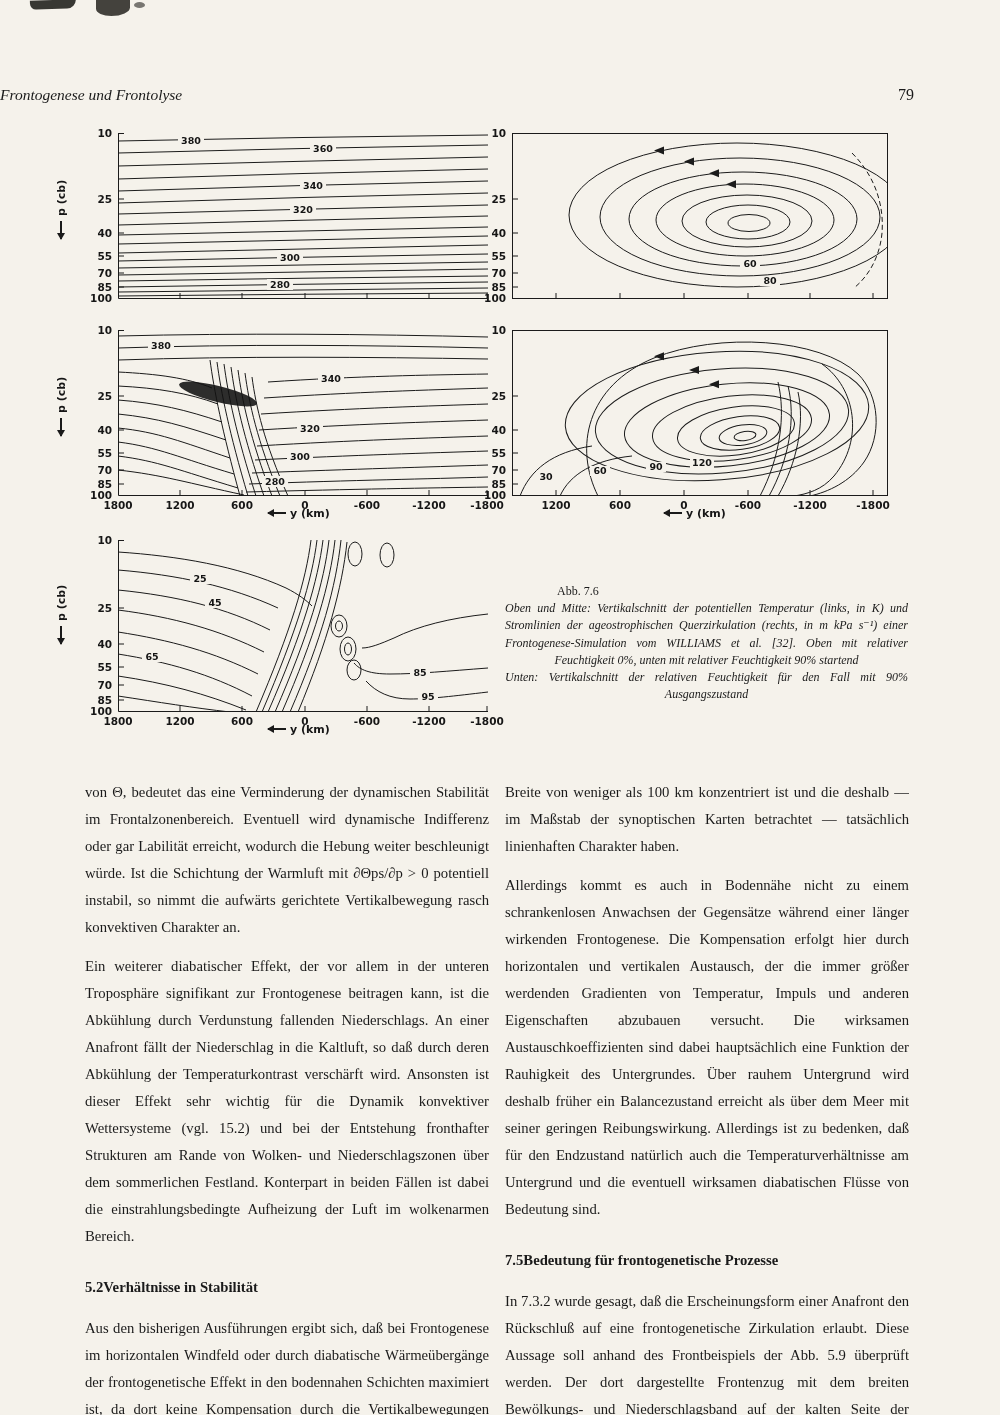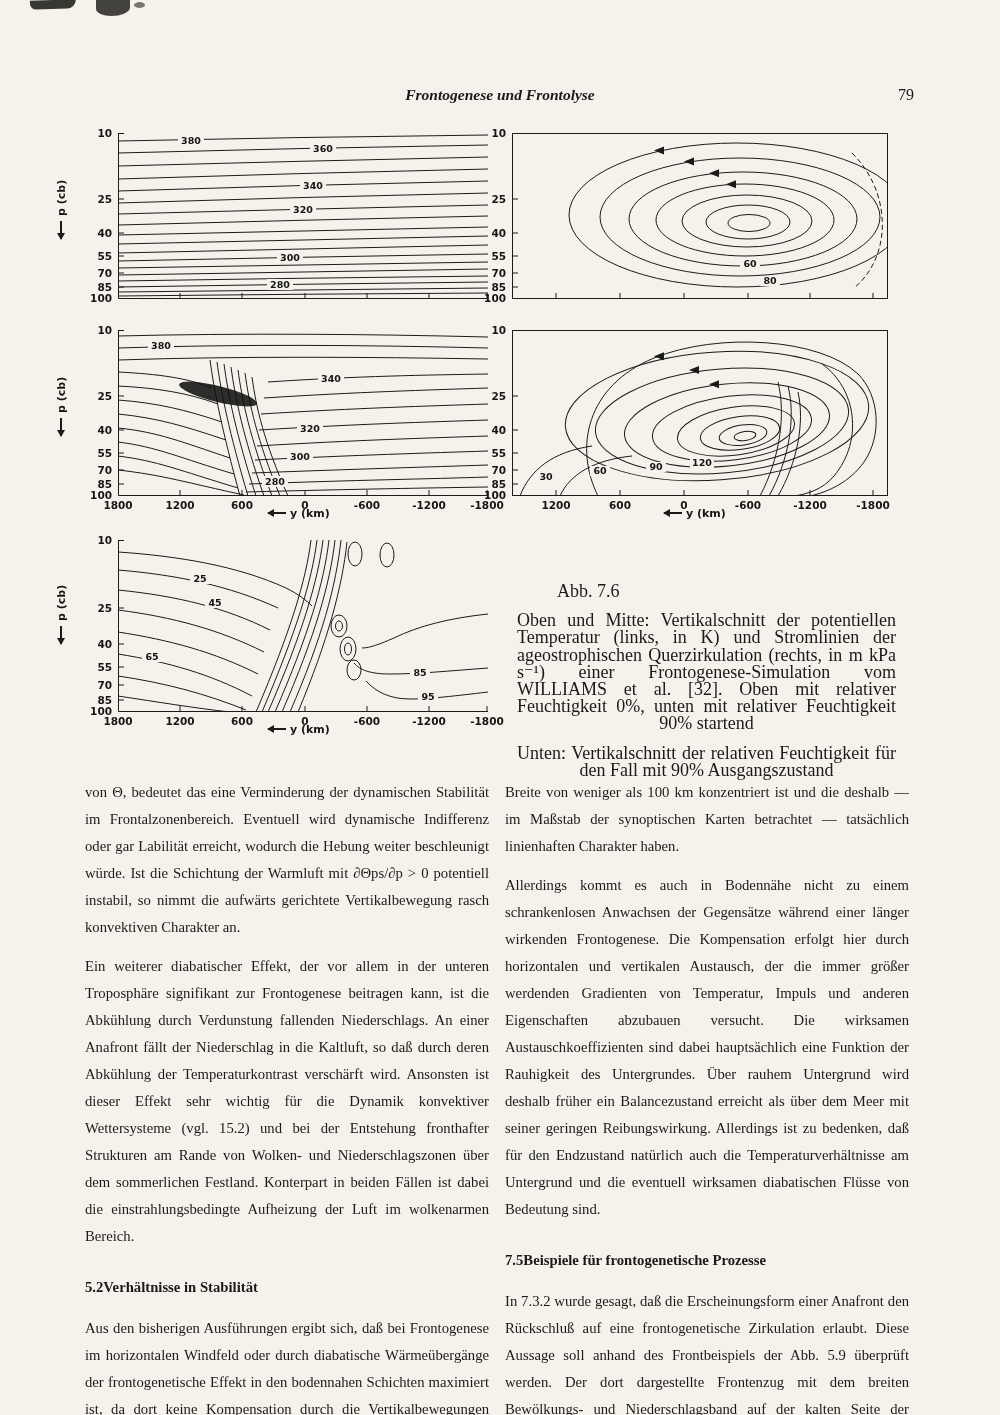--- a/index.html
+++ b/index.html
@@ -9,38 +9,38 @@
     font-family:"Liberation Serif","DejaVu Serif",serif;
     color:#1a1a1a;overflow:hidden;
   }
   
   .smudge{position:absolute;background:#24231f;}
   .smudge.s1{left:30px;top:0;width:46px;height:9px;border-radius:0 0 9px 6px;transform:rotate(-2deg);opacity:.9;}
   .smudge.s2{left:96px;top:0;width:34px;height:16px;border-radius:0 0 55% 45%;opacity:.85;}
   .smudge.s3{left:134px;top:2px;width:11px;height:6px;border-radius:50%;opacity:.6;}
   
   .runhead{position:absolute;top:86px;left:0;width:1000px;height:22px;}
-  .runtitle{display:block;text-align:center;font-style:italic;font-weight:bold;font-size:15.5px;}
+  .runtitle{display:block;font-style:italic;font-weight:normal;font-size:15.5px;}
   .pagenum{position:absolute;right:86px;top:0;font-size:16px;}
   
   .fig{position:absolute;}
   .yt{position:absolute;width:26px;text-align:right;font:bold 10.5px "DejaVu Sans",sans-serif;color:#161616;}
   .xt{position:absolute;width:44px;text-align:center;font:bold 10.5px "DejaVu Sans",sans-serif;color:#161616;}
   .axlab{position:absolute;display:flex;align-items:center;gap:4px;
          font:bold 11px "DejaVu Sans",sans-serif;color:#161616;height:14px;}
   .plabel{position:absolute;width:70px;height:16px;display:flex;align-items:center;gap:5px;
           transform:rotate(-90deg);font:bold 11px "DejaVu Sans",sans-serif;color:#161616;}
   .arrow-left{position:relative;width:18px;height:1.5px;background:#1a1a1a;flex:none;}
   .arrow-left::before{content:"";position:absolute;left:-1px;top:-3.5px;width:0;height:0;
           border-right:7px solid #1a1a1a;border-top:4px solid transparent;border-bottom:4px solid transparent;}
   .clbl text{font:bold 9.5px "DejaVu Sans",sans-serif;fill:#141414;text-anchor:middle;}
   
-  .caption{position:absolute;left:505px;top:583px;width:403px;font-size:18px;line-height:17.2px;}
+  .caption{position:absolute;left:505px;top:583px;width:403px;font-size:12px;line-height:17.2px;}
   .caption .cap-label{display:block;margin:0 0 0 52px;}
-  .caption p{margin:12px;text-align:justify;text-align-last:center;}
+  .caption p{margin:0;text-align:justify;text-align-last:center;font-style:italic;}
   
   .col{position:absolute;top:779px;width:404px;text-align:justify;font-size:14.7px;line-height:27px;}
   .col.left{left:85px;}
   .col.right{left:505px;}
   .col p{margin:0 0 12px;}
   .col h3{font-size:14.7px;font-weight:bold;margin:24px 0 14px;text-align:left;}
   .col h3 .hnum{}
 </style>
 </head>
 <body>
@@ -365,18 +365,18 @@
     <h3>
       <span class="hnum">5.2</span><span>Verhältnisse in Stabilität</span>
     </h3>
     <p>Aus den bisherigen Ausführungen ergibt sich, daß bei Frontogenese im horizontalen Windfeld oder durch diabatische Wärmeübergänge der frontogenetische Effekt in den bodennahen Schichten maximiert ist, da dort keine Kompensation durch die Vertikalbewegungen erfolgen kann. Das ist die Ursache dafür, daß im Bodenfeld nicht selten Frontalzonen entstehen, bei denen der Eigenschaftskontrast über eine</p>
   </div>
 
   <div class="col right">
     <p>Breite von weniger als 100 km konzentriert ist und die deshalb — im Maßstab der synoptischen Karten betrachtet — tatsächlich linienhaften Charakter haben.</p>
     <p>Allerdings kommt es auch in Bodennähe nicht zu einem schrankenlosen Anwachsen der Gegensätze während einer länger wirkenden Frontogenese. Die Kompensation erfolgt hier durch horizontalen und vertikalen Austausch, der die immer größer werdenden Gradienten von Temperatur, Impuls und anderen Eigenschaften abzubauen versucht. Die wirksamen Austauschkoeffizienten sind dabei hauptsächlich eine Funktion der Rauhigkeit des Untergrundes. Über rauhem Untergrund wird deshalb früher ein Balancezustand erreicht als über dem Meer mit seiner geringen Reibungswirkung. Allerdings ist zu bedenken, daß für den Endzustand natürlich auch die Temperaturverhältnisse am Untergrund und die eventuell wirksamen diabatischen Flüsse von Bedeutung sind.</p>
     <h3>
-      <span class="hnum">7.5</span><span>Beispiele für frontogenetische Prozesse</span>
+      <span class="hnum">7.5</span><span>Bedeutung für frontogenetische Prozesse</span>
     </h3>
     <p>In 7.3.2 wurde gesagt, daß die Erscheinungsform einer Anafront den Rückschluß auf eine frontogenetische Zirkulation erlaubt. Diese Aussage soll anhand des Frontbeispiels der Abb. 5.9 überprüft werden. Der dort dargestellte Frontenzug mit dem breiten Bewölkungs- und Niederschlagsband auf der kalten Seite der Bodenfront ist ja als typische Anafront anzusprechen. Bei Anwendung von (7.23) bemerkt man, daß zumindest im Kaltfrontbereich die Isothermen nahezu parallel zur Front verlaufen, so daß der zweite Term</p>
   </div>
 
 </div>
 
 </body></html>

